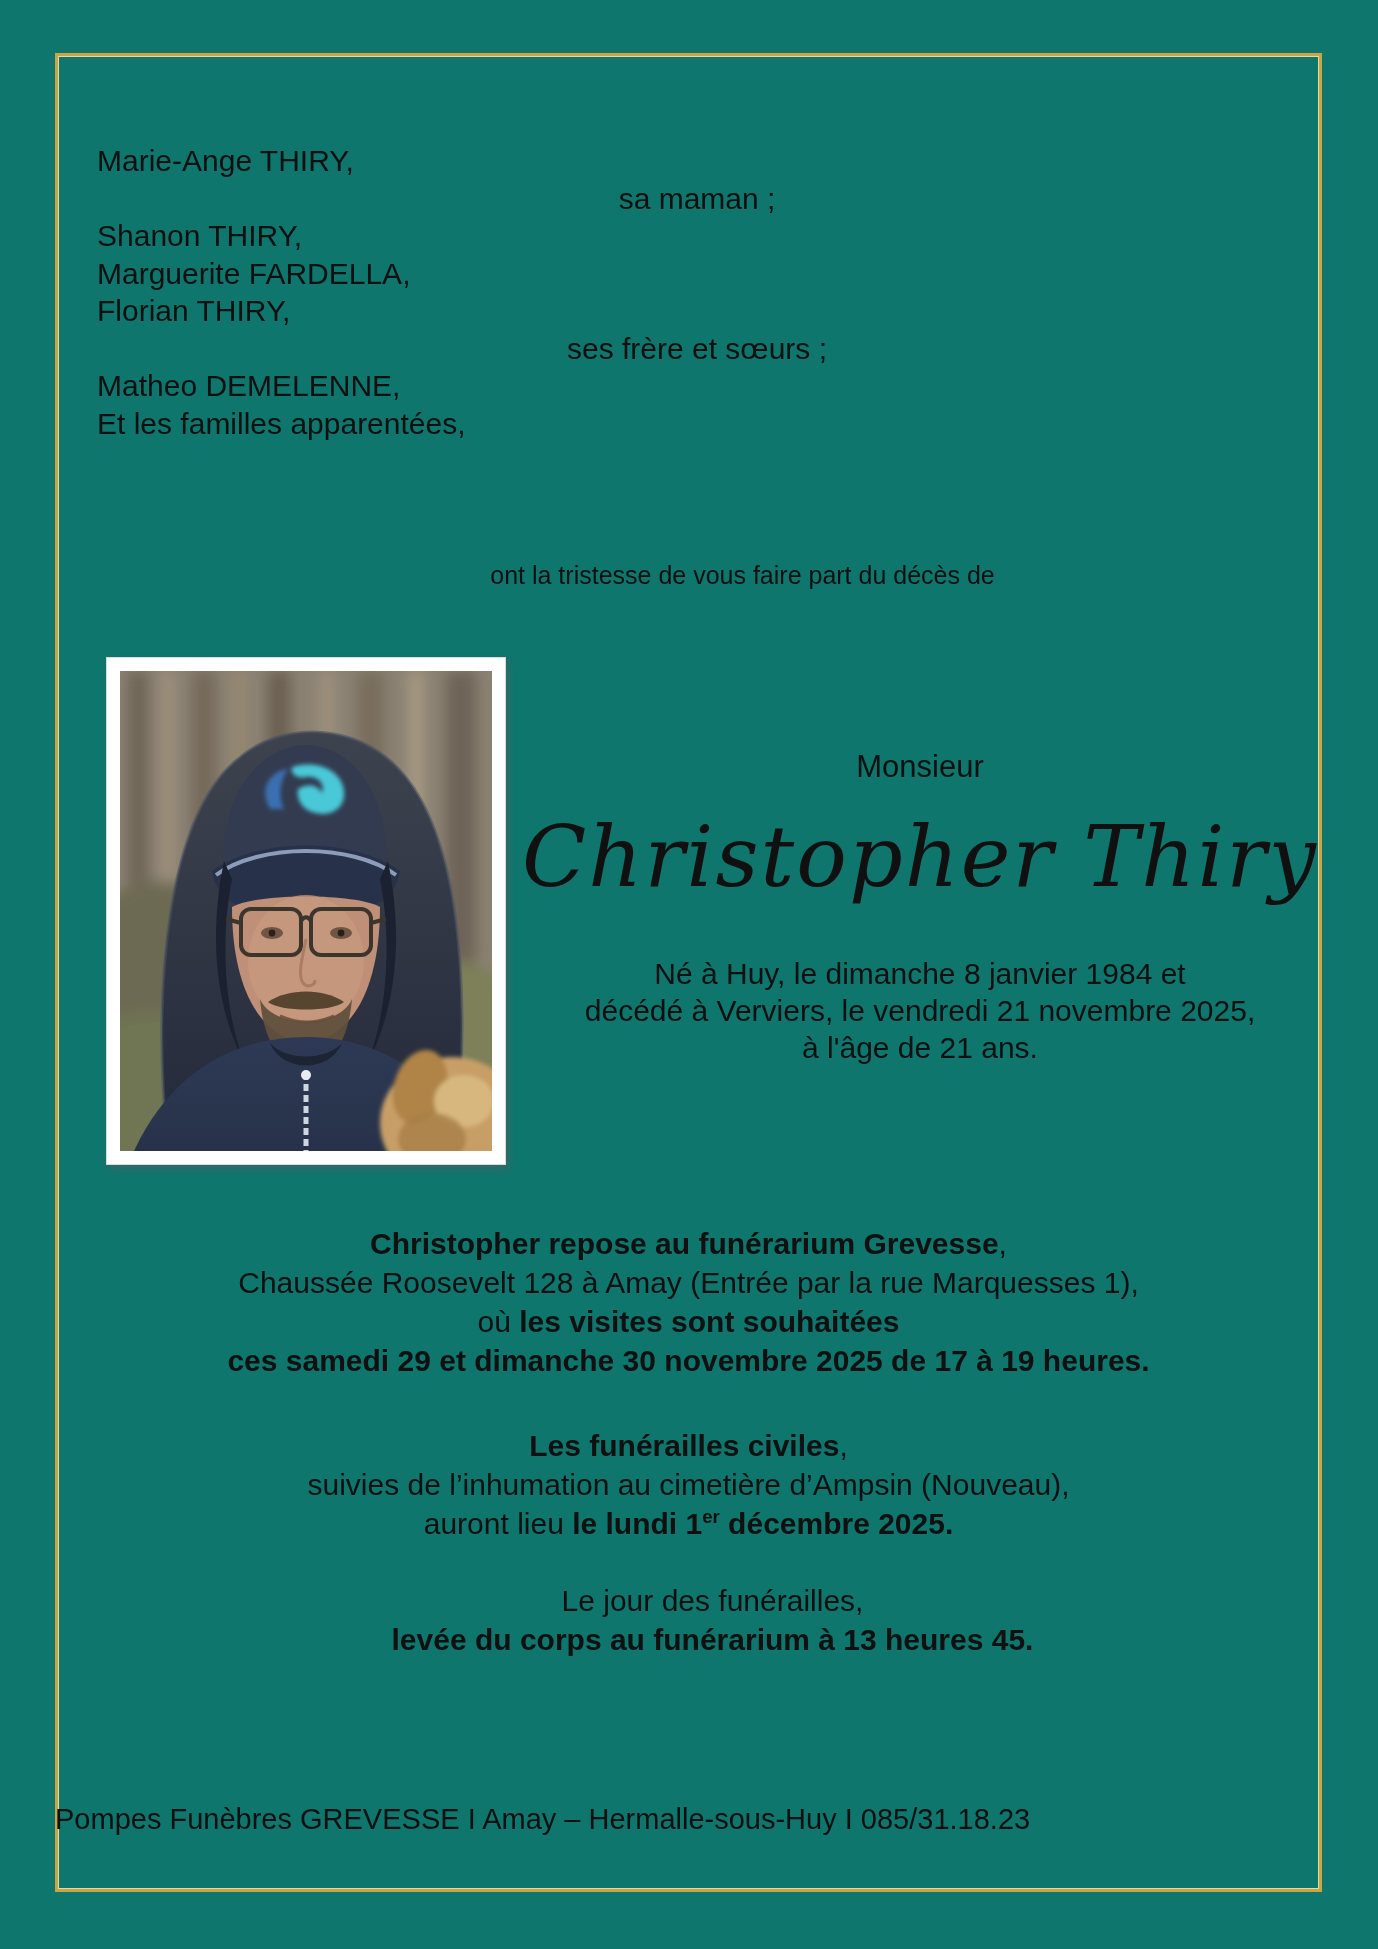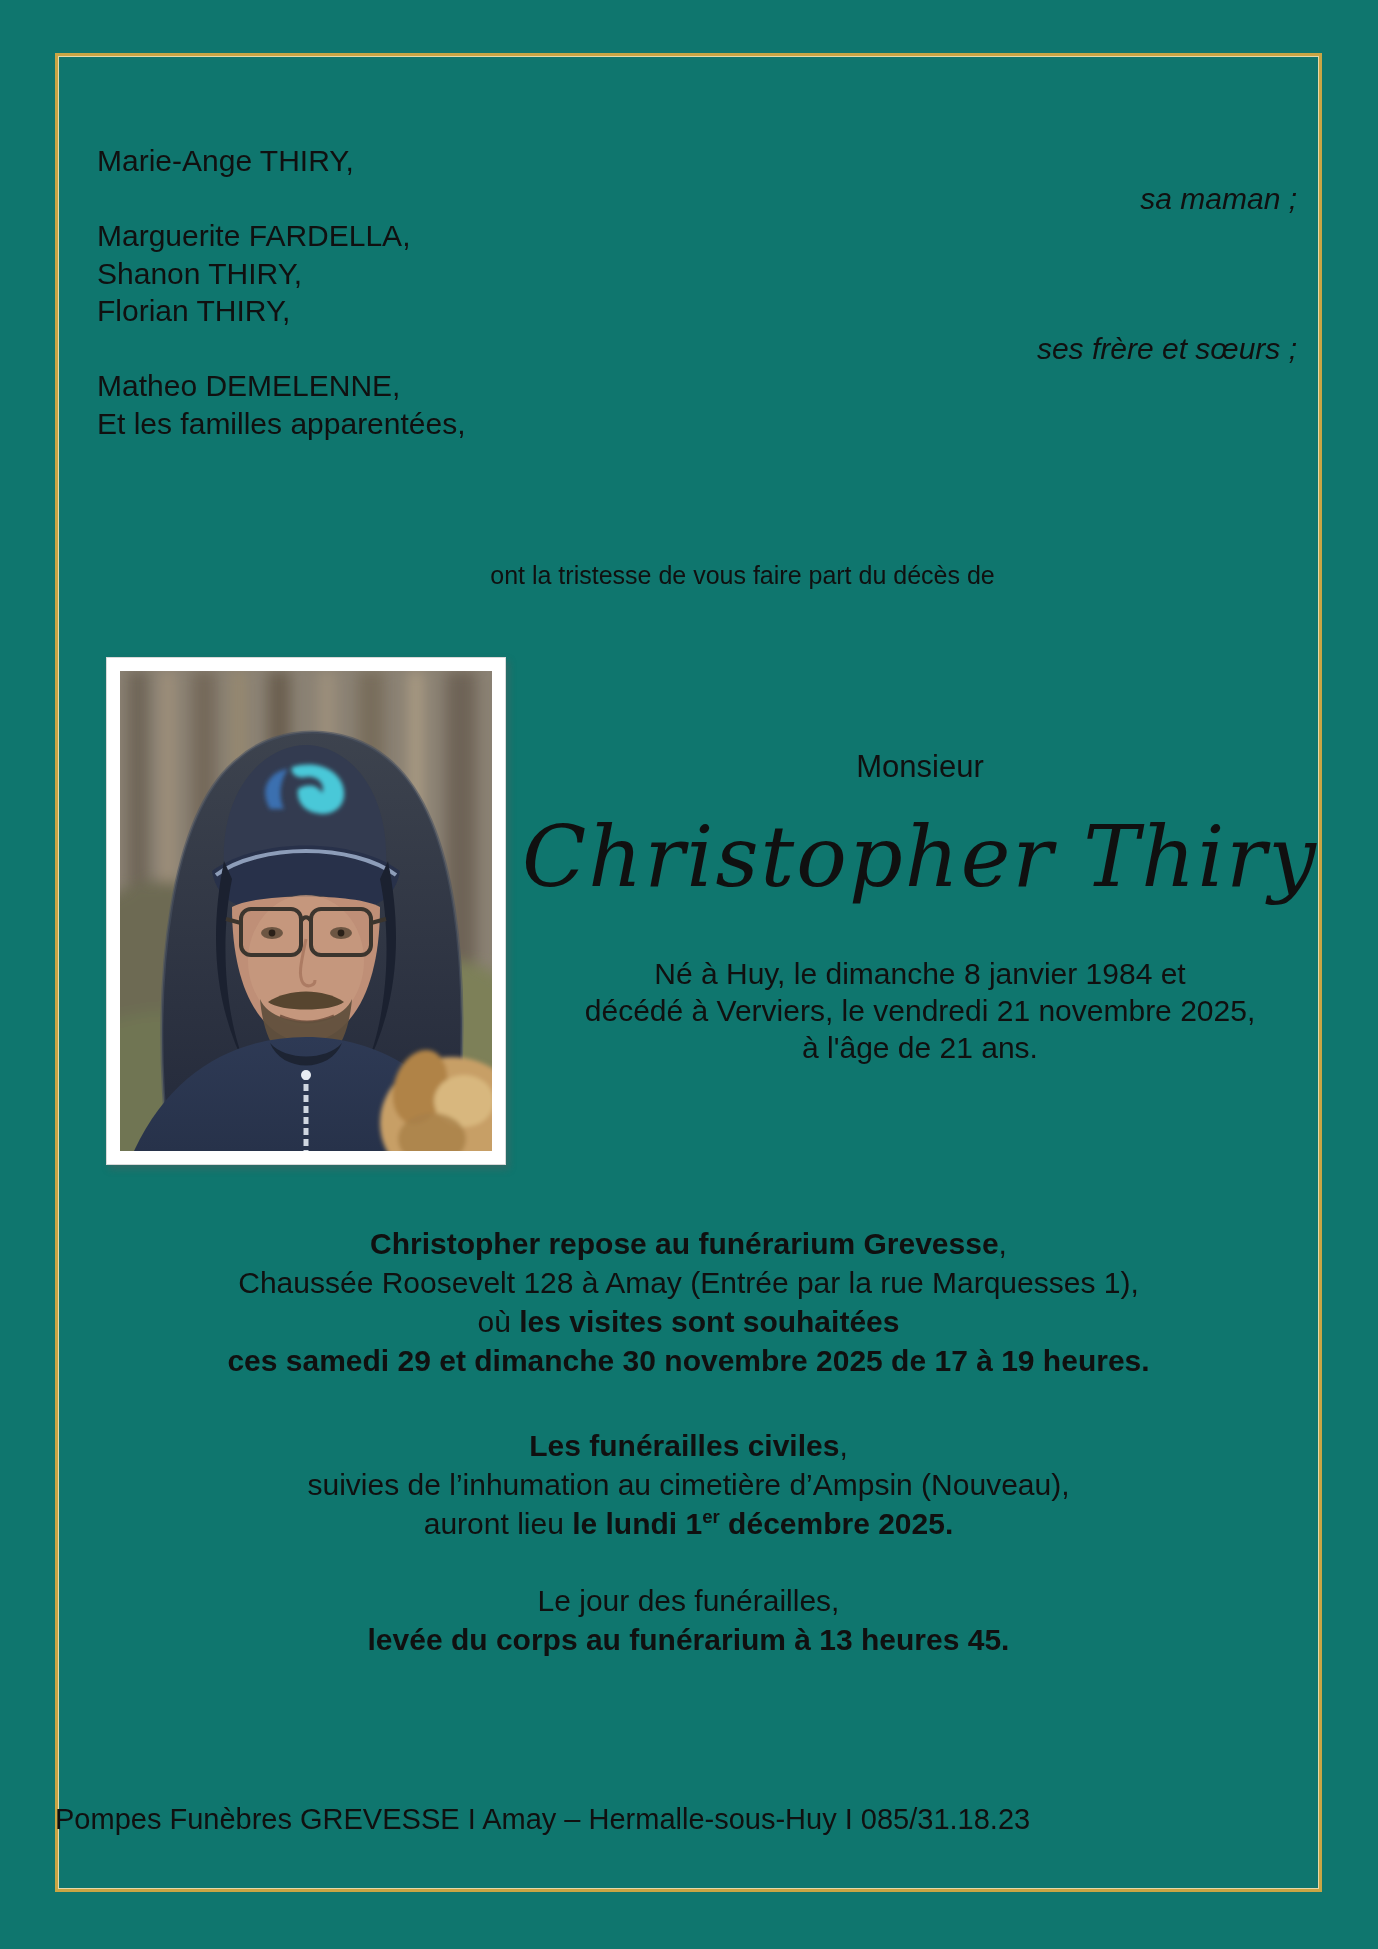--- a/index.html
+++ b/index.html
@@ -14,21 +14,21 @@
   #frame{
     position:absolute;left:55px;top:53px;width:1261px;height:1833px;
     border:3px solid #c9a544;
     box-shadow:inset 0 0 0 1px #e7d9a8;
   }
   .intro{
     position:absolute;left:97px;top:142px;width:1200px;
     font-size:30px;line-height:37.5px;
   }
   .intro .l{white-space:pre;}
-  .intro .right{text-align:right;font-style:italic;}
+  .intro .right{text-align:center;}
   .announce{
     position:absolute;left:55px;top:561px;width:1375px;
     text-align:center;font-size:25px;
   }
   .photo{
     position:absolute;left:106px;top:657px;
     background:#ffffff;padding:13px;
     border:1px solid #d9d9d9;
     box-shadow:3px 4px 7px rgba(90,90,90,0.45);
   }
@@ -61,22 +61,22 @@
 </style>
 </head>
 <body>
 
 <div id="page">
   <div id="frame"></div>
 
   <div class="intro">
     <div class="l">Marie-Ange THIRY,</div>
     <div class="l right">sa maman ;</div>
+    <div class="l">Shanon THIRY,</div>
     <div class="l">Marguerite FARDELLA,</div>
-    <div class="l">Shanon THIRY,</div>
     <div class="l">Florian THIRY,</div>
     <div class="l right">ses frère et sœurs ;</div>
     <div class="l">Matheo DEMELENNE,</div>
     <div class="l">Et les familles apparentées,</div>
   </div>
 
   <div class="announce">ont la tristesse de vous faire part du décès de</div>
 
   <div class="photo">
     <svg width="372" height="480" viewBox="0 0 372 480">
@@ -182,19 +182,19 @@
     <div><span>où </span><span class="b">les visites sont souhaitées</span></div>
     <div class="b">ces samedi 29 et dimanche 30 novembre 2025 de 17 à 19 heures.</div>
   </div>
 
   <div class="block" style="top:1426px;">
     <div><span class="b">Les funérailles civiles</span><span>,</span></div>
     <div>suivies de l’inhumation au cimetière d’Ampsin (Nouveau),</div>
     <div><span>auront lieu </span><span class="b"><span>le lundi 1</span><sup>er</sup><span> décembre 2025.</span></span></div>
   </div>
 
-  <div class="block" style="top:1581px;">
+  <div class="block" style="top:1581px;padding-left:24px;">
     <div>Le jour des funérailles,</div>
     <div class="b">levée du corps au funérarium à 13 heures 45.</div>
   </div>
 
   <div class="footer">Pompes Funèbres GREVESSE I Amay – Hermalle-sous-Huy I 085/31.18.23</div>
 </div>
 
 </body></html>

